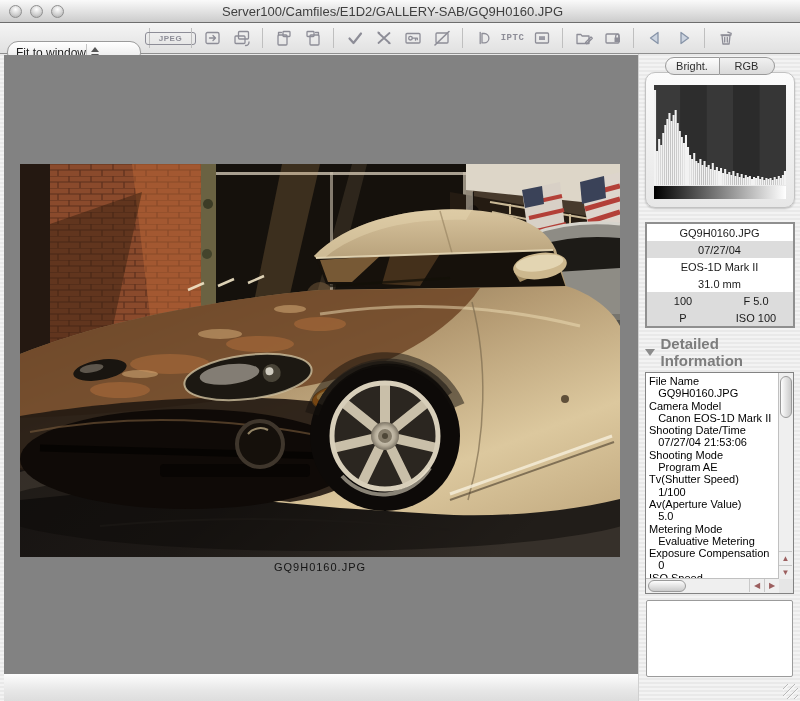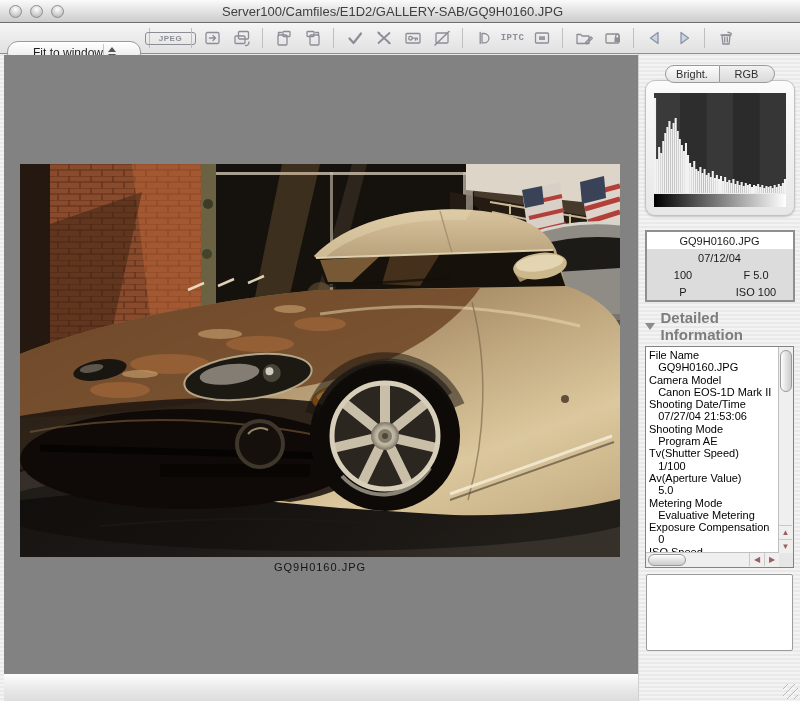--- a/index.html
+++ b/index.html
@@ -12,42 +12,42 @@
   .titlebar{height:22px;background:linear-gradient(#fafafa,#cccccc);border-bottom:1px solid #6e6e6e;
     display:flex;align-items:center;position:relative;}
   .traffic{display:flex;gap:8px;padding-left:9px;z-index:2;}
   .light{width:13px;height:13px;border-radius:50%;box-sizing:border-box;border:1px solid #8f8f8f;
     background:radial-gradient(circle at 50% 30%,#ffffff,#d2d2d2 55%,#a8a8a8);}
   .title{position:absolute;left:0;right:15px;text-align:center;font-size:13px;color:#3f3f3f;}
   
   .toolbar{height:30px;background:linear-gradient(#f5f5f5,#e1e1e1);border-bottom:1px solid #8f8f8f;
     display:flex;align-items:center;padding:0 7px;gap:4px;}
   .zoom-select{width:120px;height:21px;border:1px solid #9b9b9b;border-radius:11px;
-    background:linear-gradient(#ffffff,#e4e4e4);display:flex;align-items:center;justify-content:center;
+    background:linear-gradient(#ffffff,#e4e4e4);display:flex;align-items:center;justify-content:flex-start;
     font-size:12px;color:#1e1e1e;padding:0 4px 0 8px;box-shadow:0 1px 1px rgba(0,0,0,.18);margin-top:29px;}
   .stepper{width:15px;height:17px;border-left:1px solid #c4c4c4;display:flex;flex-direction:column;
     align-items:center;justify-content:center;gap:2px;}
   .stepper .up{width:0;height:0;border-left:4px solid transparent;border-right:4px solid transparent;border-bottom:5px solid #555;}
   .stepper .down{width:0;height:0;border-left:4px solid transparent;border-right:4px solid transparent;border-top:5px solid #555;}
   .tsep{width:1px;height:20px;background:#bfbfbf;margin:0 4px;}
   .tbtn{width:25px;height:22px;display:flex;align-items:center;justify-content:center;}
   .tbtn svg{stroke:#8d8d97;fill:none;stroke-width:1.3;stroke-linecap:round;stroke-linejoin:round;}
   .badge{font-size:8px;font-weight:bold;color:#8d8d97;border:1px solid #8d8d97;border-radius:3px;padding:1px 13px;letter-spacing:.5px;text-align:right;}
   .iptc-txt{font-size:9px;font-weight:bold;color:#8d8d97;letter-spacing:.5px;font-family:Liberation Mono, monospace;}
   
   .content{display:flex;height:648px;}
   .canvas-col{width:638px;box-sizing:border-box;padding:1px 0 0 4px;display:flex;flex-direction:column;}
   .canvas{width:634px;height:619px;background:#828282;position:relative;}
   .photo{position:absolute;left:16px;top:109px;width:600px;height:393px;}
   .caption{position:absolute;left:16px;top:506px;width:600px;text-align:center;font-size:11px;color:#141414;letter-spacing:1px;}
   .footer-strip{height:28px;background:linear-gradient(180deg,#fdfdfd,#e8e8e8 55%,#dcdcdc);}
   
   .side-col{width:162px;box-sizing:border-box;display:flex;flex-direction:column;align-items:center;
     border-left:1px solid #d0d0d0;position:relative;}
-  .tabs{display:flex;margin-top:11px;position:relative;z-index:2;}
+  .tabs{display:flex;margin-top:3px;position:relative;z-index:2;}
   .tab{width:55px;height:18px;font-size:11px;color:#2e2e2e;display:flex;align-items:center;justify-content:center;
     border:1px solid #9a9a9a;background:linear-gradient(#fdfdfd,#e2e2e2);box-sizing:border-box;}
   .tab.first{border-radius:9px 0 0 9px;}
   .tab.last{border-left:none;border-radius:0 9px 9px 0;background:linear-gradient(#f1f1f1,#dadada);}
   .hist-panel{width:150px;height:136px;margin-top:-3px;box-sizing:border-box;border:1px solid #c2c2c2;border-radius:10px;
     background:linear-gradient(#fbfbfb,#e7e7e7);box-shadow:0 1px 2px rgba(0,0,0,.2);padding:12px 8px 0 8px;}
   .hist-screen{width:132px;height:100px;background:#2e2e2e;}
   .hist-grad{width:132px;height:13px;margin-top:1px;background:linear-gradient(90deg,#000,#fff);}
   .info-panel{width:150px;margin-top:14px;border:2px solid #8f8f8f;background:#ffffff;font-size:11px;color:#1a1a1a;box-sizing:border-box;}
   .info-row{height:17px;display:flex;align-items:center;justify-content:center;}
@@ -495,21 +495,23 @@
               <rect x="61" y="93" width="1" height="7" fill="#f2f2f2"></rect>
               <rect x="62" y="90" width="1" height="10" fill="#f2f2f2"></rect>
               <rect x="63" y="86" width="1" height="14" fill="#f2f2f2"></rect>
             </svg>
         </div>
         <div class="hist-grad"></div>
       </div>
 
       <div class="info-panel">
         <div class="info-row">GQ9H0160.JPG</div>
-        <div class="info-row gray">07/12/04</div>
+        <div class="info-row gray">07/27/04</div>
+        <div class="info-row">EOS-1D Mark II</div>
+        <div class="info-row">31.0 mm</div>
         <div class="info-row gray split">
           <span>100</span>
           <span>F 5.0</span>
         </div>
         <div class="info-row gray split">
           <span>P</span>
           <span>ISO 100</span>
         </div>
       </div>
 

